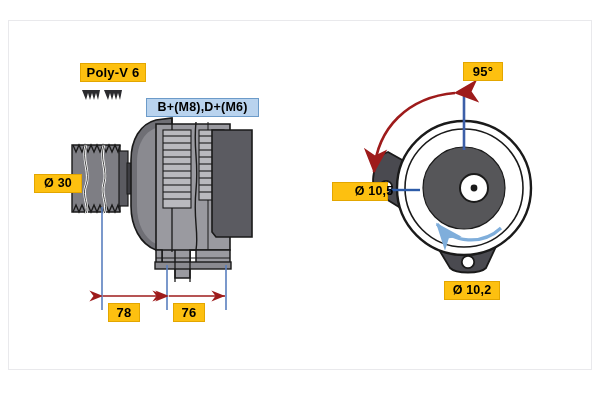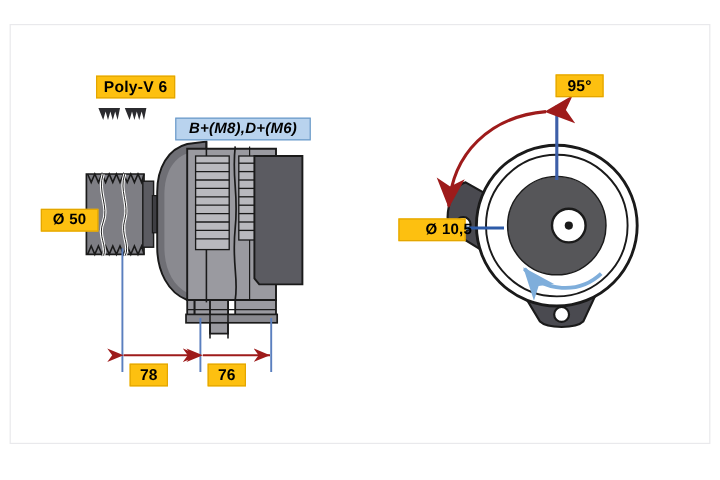--- a/index.html
+++ b/index.html
@@ -19,21 +19,21 @@
   .chip{
     position:absolute;box-sizing:border-box;
     font-weight:bold;color:#000;line-height:1;
     display:flex;align-items:center;justify-content:center;
     white-space:nowrap;letter-spacing:.2px;
   }
   .chip.amber{background:#FDC010;border:1px solid #E3A600;}
   .chip.blue{background:#B9D3EE;border:1px solid #6C9BC9;}
 
   #lbl-polyv{left:80px;top:63px;width:66px;height:19px;font-size:13px;}
-  #lbl-terminals{left:146px;top:98px;width:113px;height:19px;font-size:12.5px;font-style:italic;}
+  #lbl-terminals{left:146px;top:98px;width:113px;height:19px;font-size:12.5px;}
   #lbl-d50{left:34px;top:174px;width:48px;height:19px;font-size:12.5px;}
   #lbl-78{left:108px;top:303px;width:32px;height:19px;font-size:13px;}
   #lbl-76{left:173px;top:303px;width:32px;height:19px;font-size:13px;}
   #lbl-95{left:427px;top:62px;width:40px;height:19px;font-size:13px;margin-left:36px;}
   #lbl-d105{left:332px;top:182px;width:56px;height:19px;font-size:12.5px;padding-left:28px;}
   #lbl-d102{left:444px;top:281px;width:56px;height:19px;font-size:12.5px;}
 </style>
 </head>
 <body>
 
@@ -194,24 +194,25 @@
       <path d="M455,93 C408,97 377,128 374,172" fill="none" stroke="#9E1B1B" stroke-width="2.6" marker-start="url(#arrRedBig)" marker-end="url(#arrRedBig)"></path>
 
       <line x1="388" y1="190" x2="420" y2="190" stroke="#2D5BA8" stroke-width="2.4"></line>
     </g>
   </svg>
 
   <div class="chip amber" id="lbl-polyv">Poly-V 6</div>
 
   <div class="chip blue" id="lbl-terminals">B+(M8),D+(M6)</div>
 
-  <div class="chip amber" id="lbl-d50">Ø 50</div>
+  <div class="chip amber" id="lbl-d50">Ø 30</div>
 
   <div class="chip amber" id="lbl-78">78</div>
 
   <div class="chip amber" id="lbl-76">76</div>
 
   <div class="chip amber" id="lbl-95">95°</div>
 
   <div class="chip amber" id="lbl-d105">Ø 10,5</div>
 
+  <div class="chip amber" id="lbl-d102">Ø 10,2</div>
 
 </div>
 
 </body></html>

